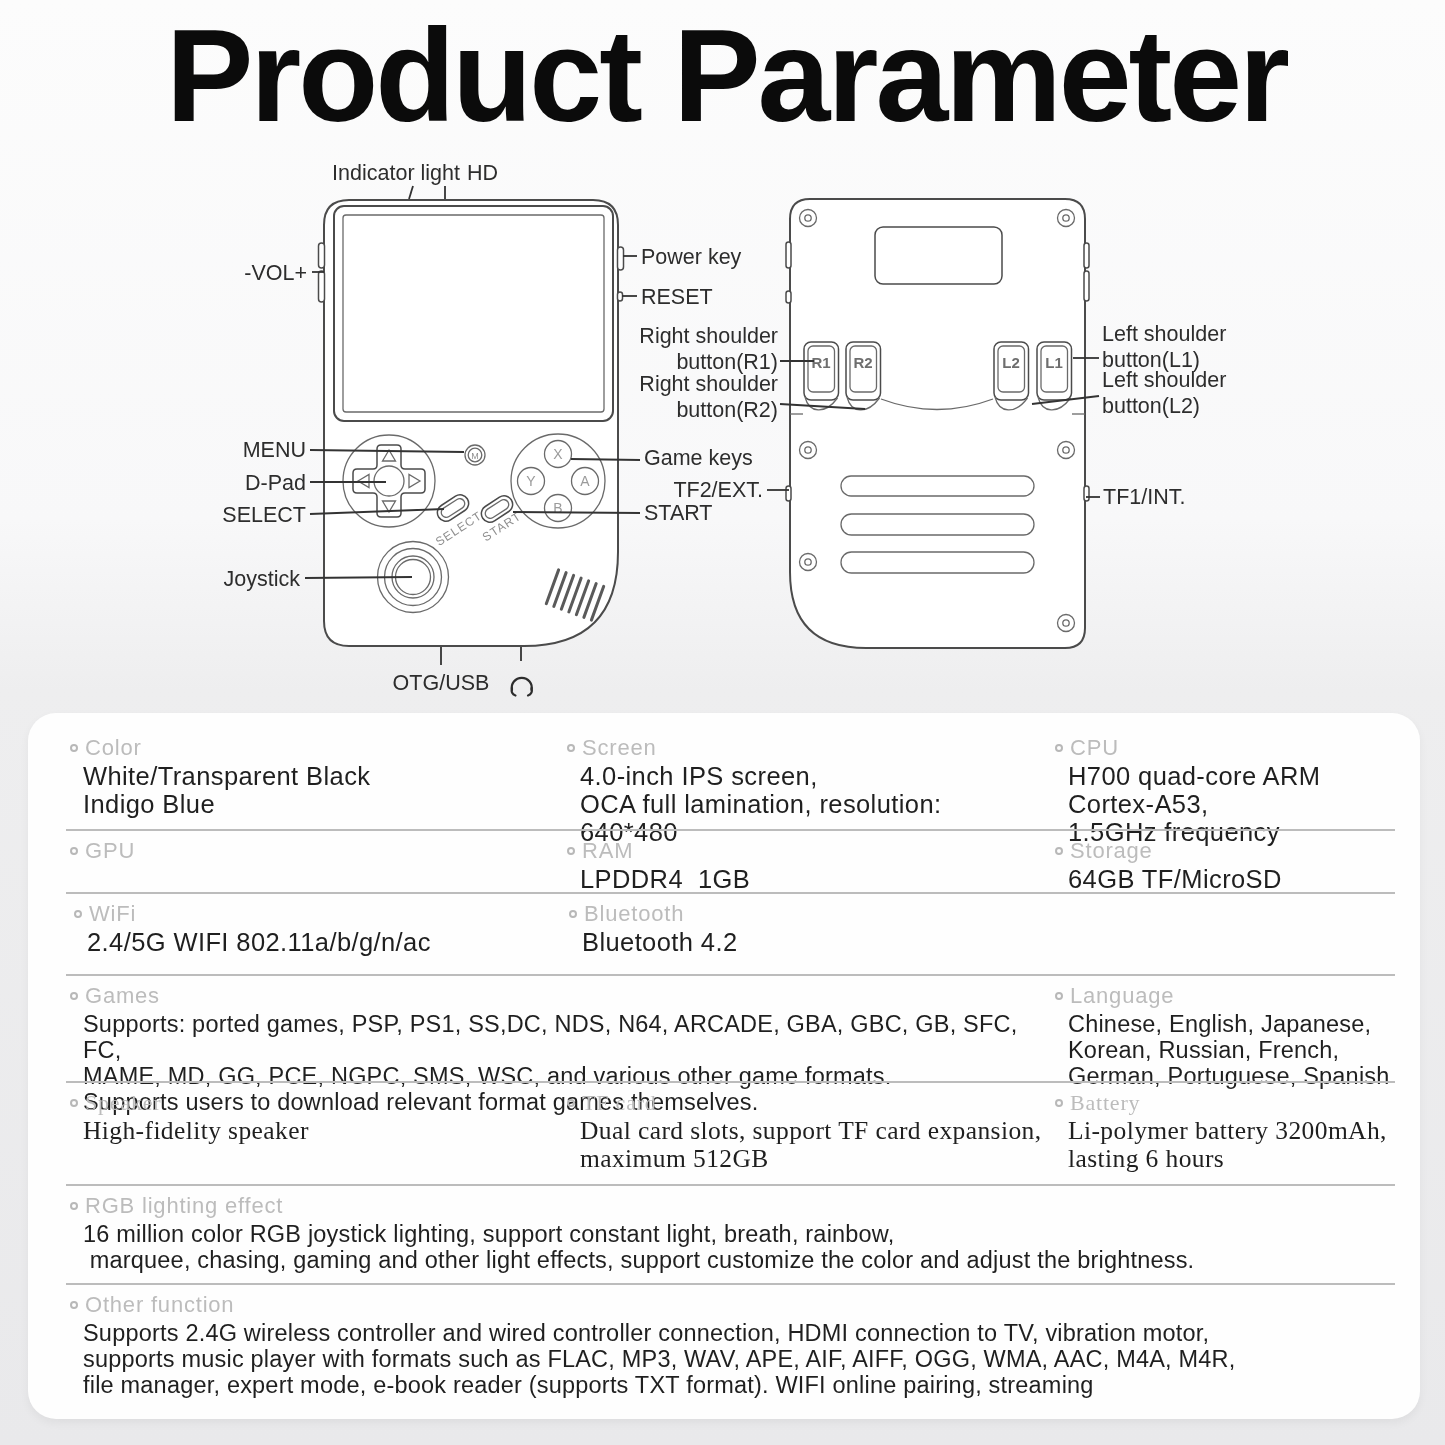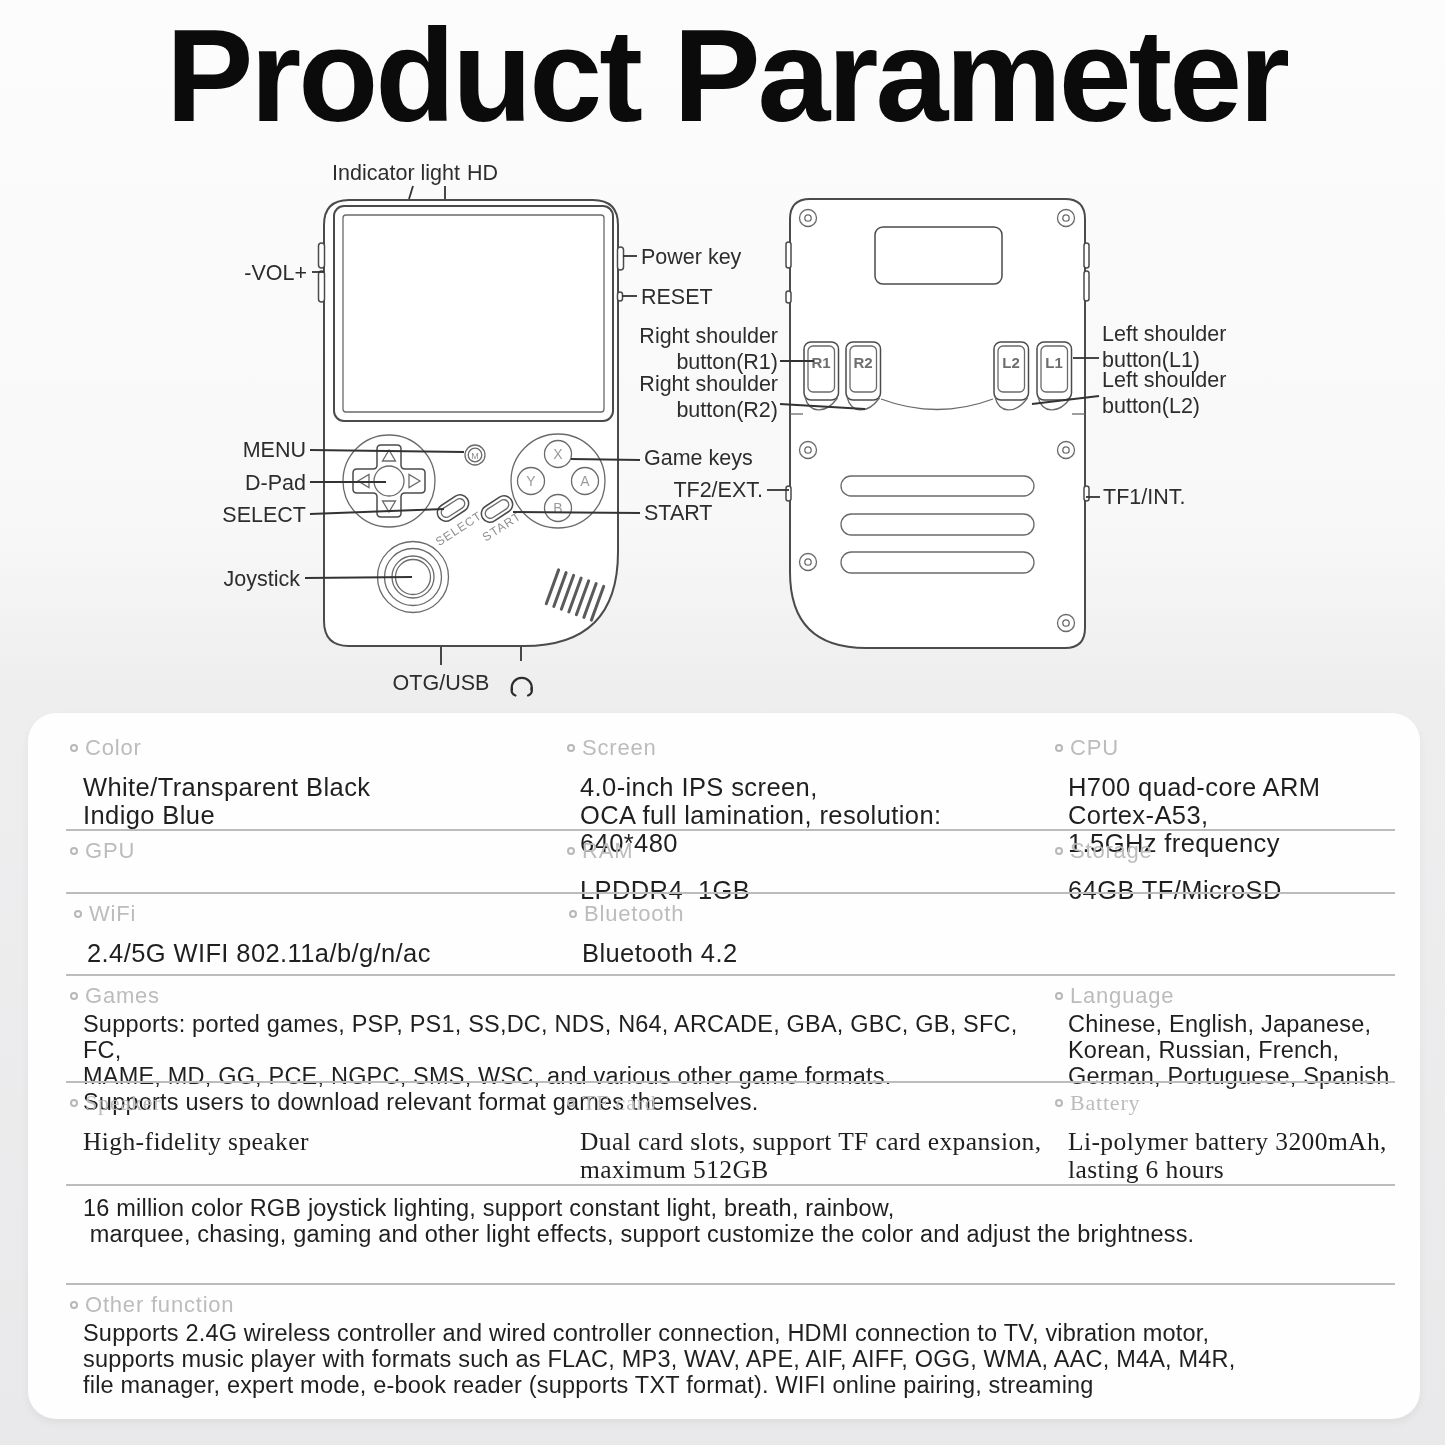--- a/index.html
+++ b/index.html
@@ -37,21 +37,21 @@
   .row.wide1{grid-template-columns:979px 1fr;}
   .row.full{display:block;}
   .r1{height:101px;}.r2{height:63px;}.r3{height:82px;}.r4{height:107px;}
   .r5{height:103px;font-family:Liberation Serif, serif;}.r6{height:99px;}.r7{height:128px;}
   .cell{min-width:0;}
   .cell.c1{padding-left:4px;}
   .cell.c2{padding-left:8px;}
   .cell.c3{padding-left:10px;}
   .hdr{display:flex;align-items:center;color:#bcbcbc;font-size:22px;letter-spacing:0.8px;height:26px;}
   .hdr .dot{width:8px;height:8px;border:2px solid #b8b8b8;border-radius:50%;margin-right:7px;flex:none;box-sizing:border-box;}
-  .val{margin-left:13px;margin-top:12px;font-size:25.5px;line-height:28px;color:#1f1f1f;letter-spacing:0.4px;white-space:pre-wrap;}
+  .val{margin-left:13px;margin-top:1px;font-size:25.5px;line-height:28px;color:#1f1f1f;letter-spacing:0.4px;white-space:pre-wrap;}
   .val.para{font-size:23.5px;line-height:26px;margin-top:2px;letter-spacing:0.2px;}
 </style>
 </head>
 <body>
 
 <div class="page">
 
   <h1 class="title">Product Parameter</h1>
 
   <svg class="diagram" width="1445" height="563" viewBox="0 148 1445 563" xmlns="http://www.w3.org/2000/svg">
@@ -349,20 +349,24 @@
             <span class="dot"></span>
             <span>Battery</span>
           </div>
         <div class="val">Li-polymer battery 3200mAh,
 lasting 6 hours</div>
       </div>
     </div>
 
     <div class="row r6 divided full">
       <div class="cell c1">
+        <div class="hdr">
+            <span class="dot"></span>
+            <span>RGB lighting effect</span>
+          </div>
         <div class="val para">16 million color RGB joystick lighting, support constant light, breath, rainbow,
  marquee, chasing, gaming and other light effects, support customize the color and adjust the brightness.</div>
       </div>
     </div>
 
     <div class="row r7 divided full">
       <div class="cell c1">
         <div class="hdr">
             <span class="dot"></span>
             <span>Other function</span>

